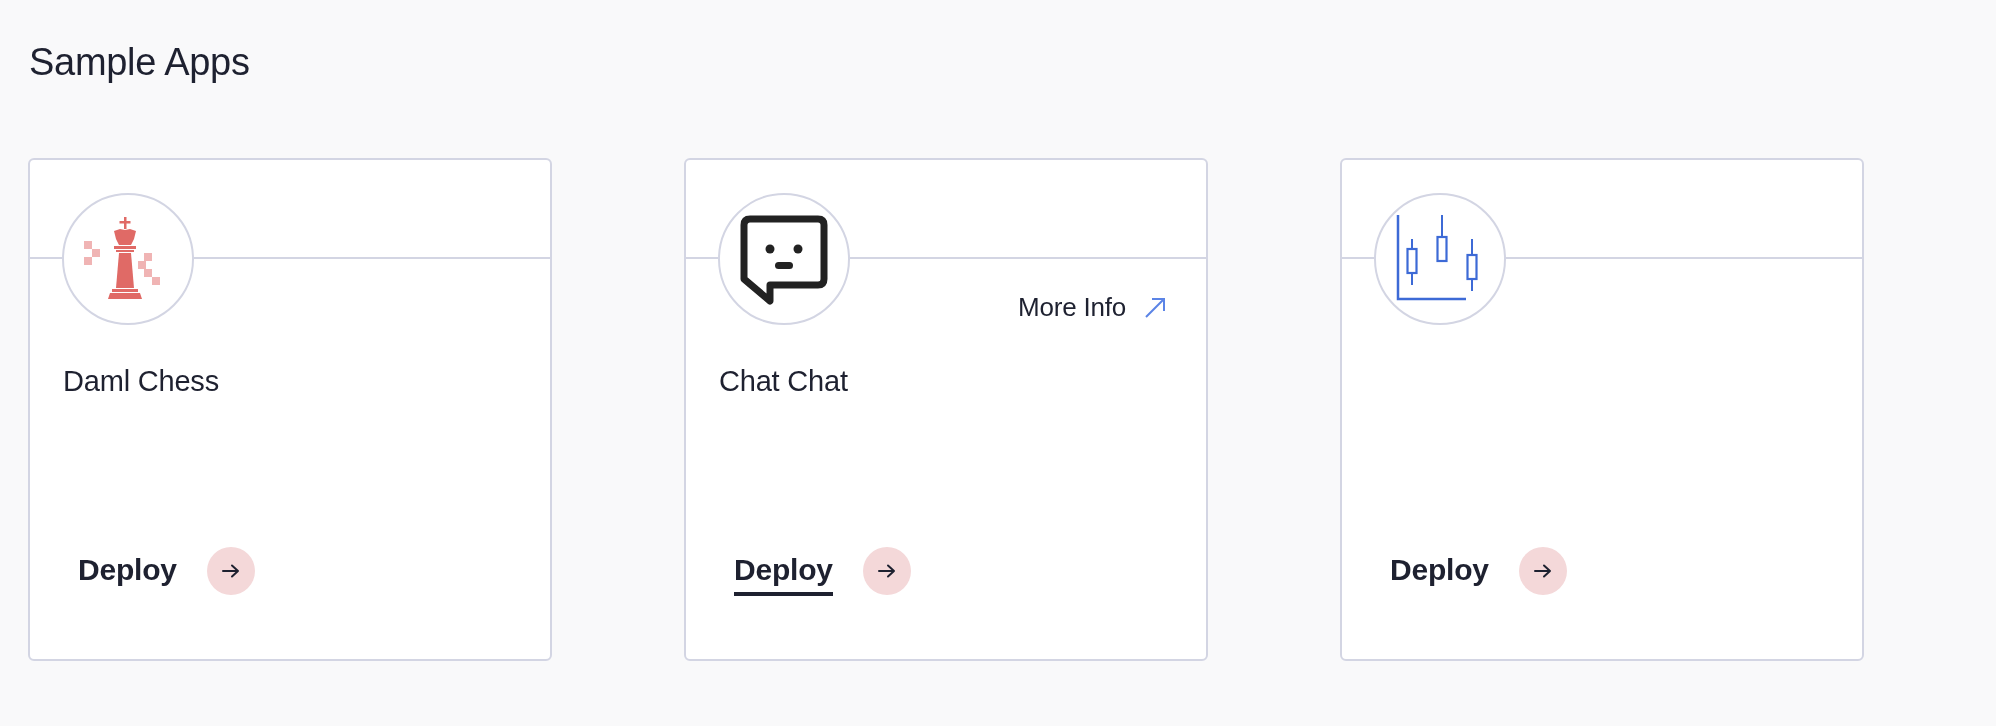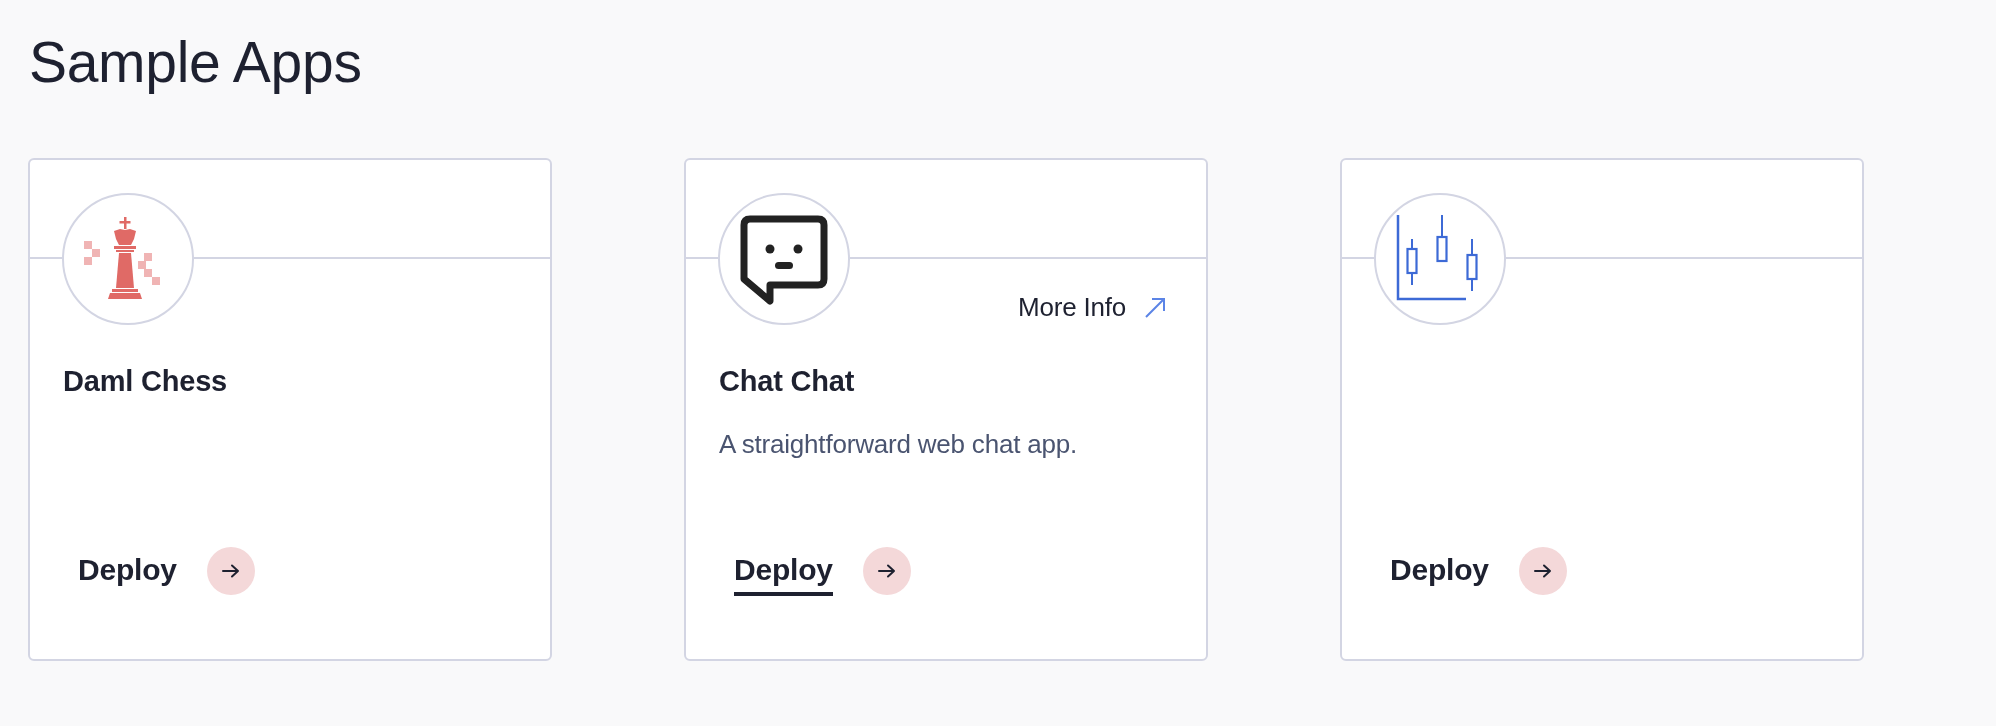--- a/index.html
+++ b/index.html
@@ -4,41 +4,41 @@
 <style>
   * { box-sizing: border-box; margin: 0; padding: 0; }
   html, body {
     width: 1996px; height: 726px; overflow: hidden;
     background: #f9f9fa;
     font-family: "Liberation Sans", "DejaVu Sans", sans-serif;
     color: #1e2130;
   }
   .page-title {
     position: absolute; left: 29px; top: 34px;
-    font-size: 57px; font-weight: 400; line-height: 56px;
+    font-size: 38px; font-weight: 400; line-height: 56px;
     color: #1e2130; letter-spacing: -0.3px;
   }
   .card {
     position: absolute; top: 158px; width: 524px; height: 503px;
     background: #ffffff;
     border: 2px solid #d3d5e3; border-radius: 6px;
   }
   .card .divider {
     position: absolute; left: 0; right: 0; top: 97px; height: 2px;
     background: #d3d5e3;
   }
   .card .icon-circle {
     position: absolute; left: 32px; top: 33px;
     width: 132px; height: 132px; border-radius: 50%;
     background: #ffffff; border: 2px solid #d3d5e3;
   }
   .card .icon-circle svg { position: absolute; left: 0; top: 0; }
   .card .title {
     position: absolute; left: 33px; top: 203px;
-    font-size: 29px; font-weight: 700; line-height: 36px;
+    font-size: 29px; font-weight: 400; line-height: 36px;
     color: #1e2130; letter-spacing: -0.2px;
   }
   .card .desc {
     position: absolute; left: 33px; top: 262px; right: 30px;
     font-size: 26px; line-height: 44px; color: #4a5470;
     letter-spacing: -0.2px;
   }
   .card .deploy {
     position: absolute; left: 33px; top: 392px;
     display: flex; align-items: center; cursor: pointer; margin-left: 15px;
@@ -114,21 +114,20 @@
       <rect x="55" y="67" width="18" height="7" rx="3.5" fill="#222222"></rect>
     </svg>
   </div>
   <div class="more-info">
     <span>More Info</span>
     <svg width="22" height="22" viewBox="0 0 22 22">
       <path d="M2 20 L20 2 M8 2 H20 V14" stroke="#5b84e6" stroke-width="2" fill="none"></path>
     </svg>
   </div>
   <div class="title">Chat Chat</div>
-  <div class="desc">A straightforward web chat app.</div>
   <div class="deploy">
     <span class="deploy-label active">Deploy</span>
     <span class="deploy-arrow">
       <svg width="20" height="14" viewBox="0 0 20 14">
           <path d="M2 7 H17 M11 1.5 L17 7 L11 12.5" stroke="#1e2130" stroke-width="2" fill="none" stroke-linecap="round" stroke-linejoin="round"></path>
         </svg>
     </span>
   </div>
 </div>
 

